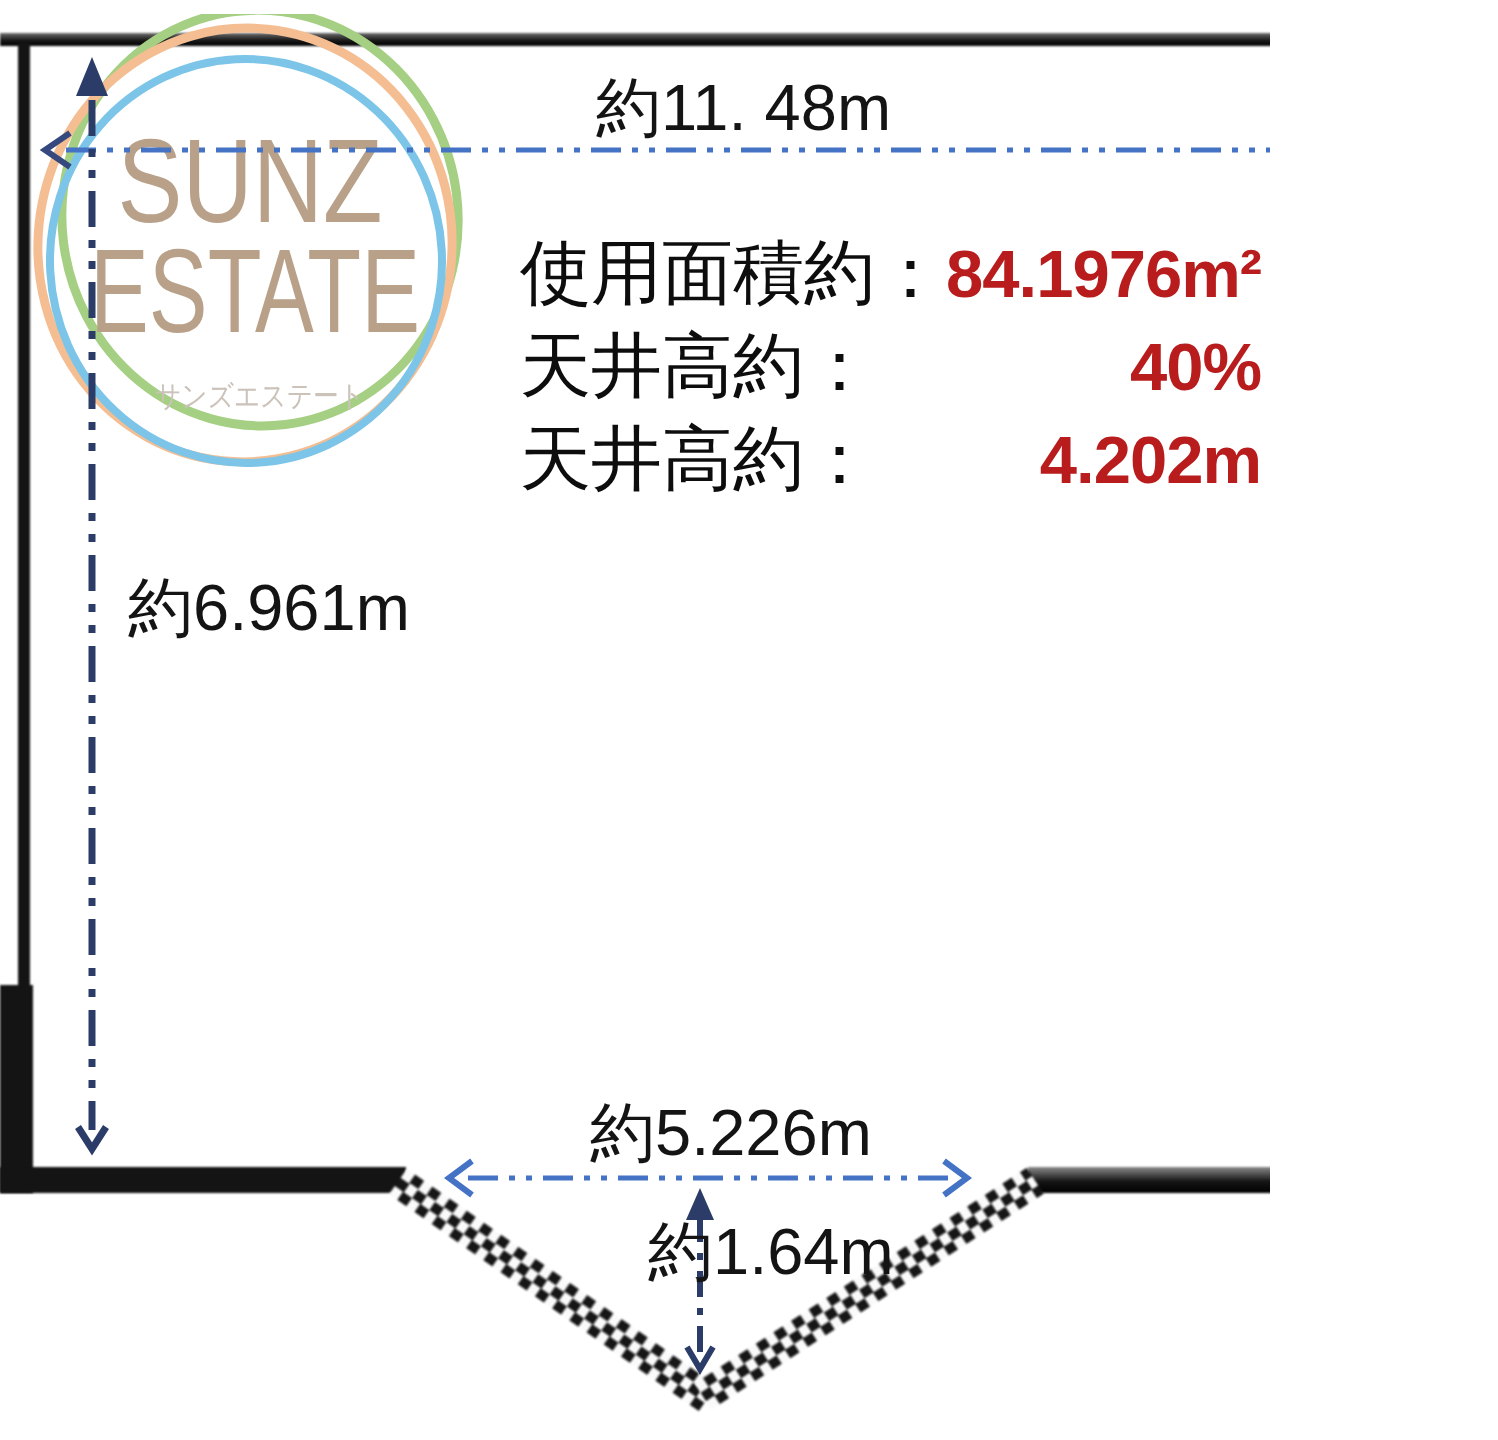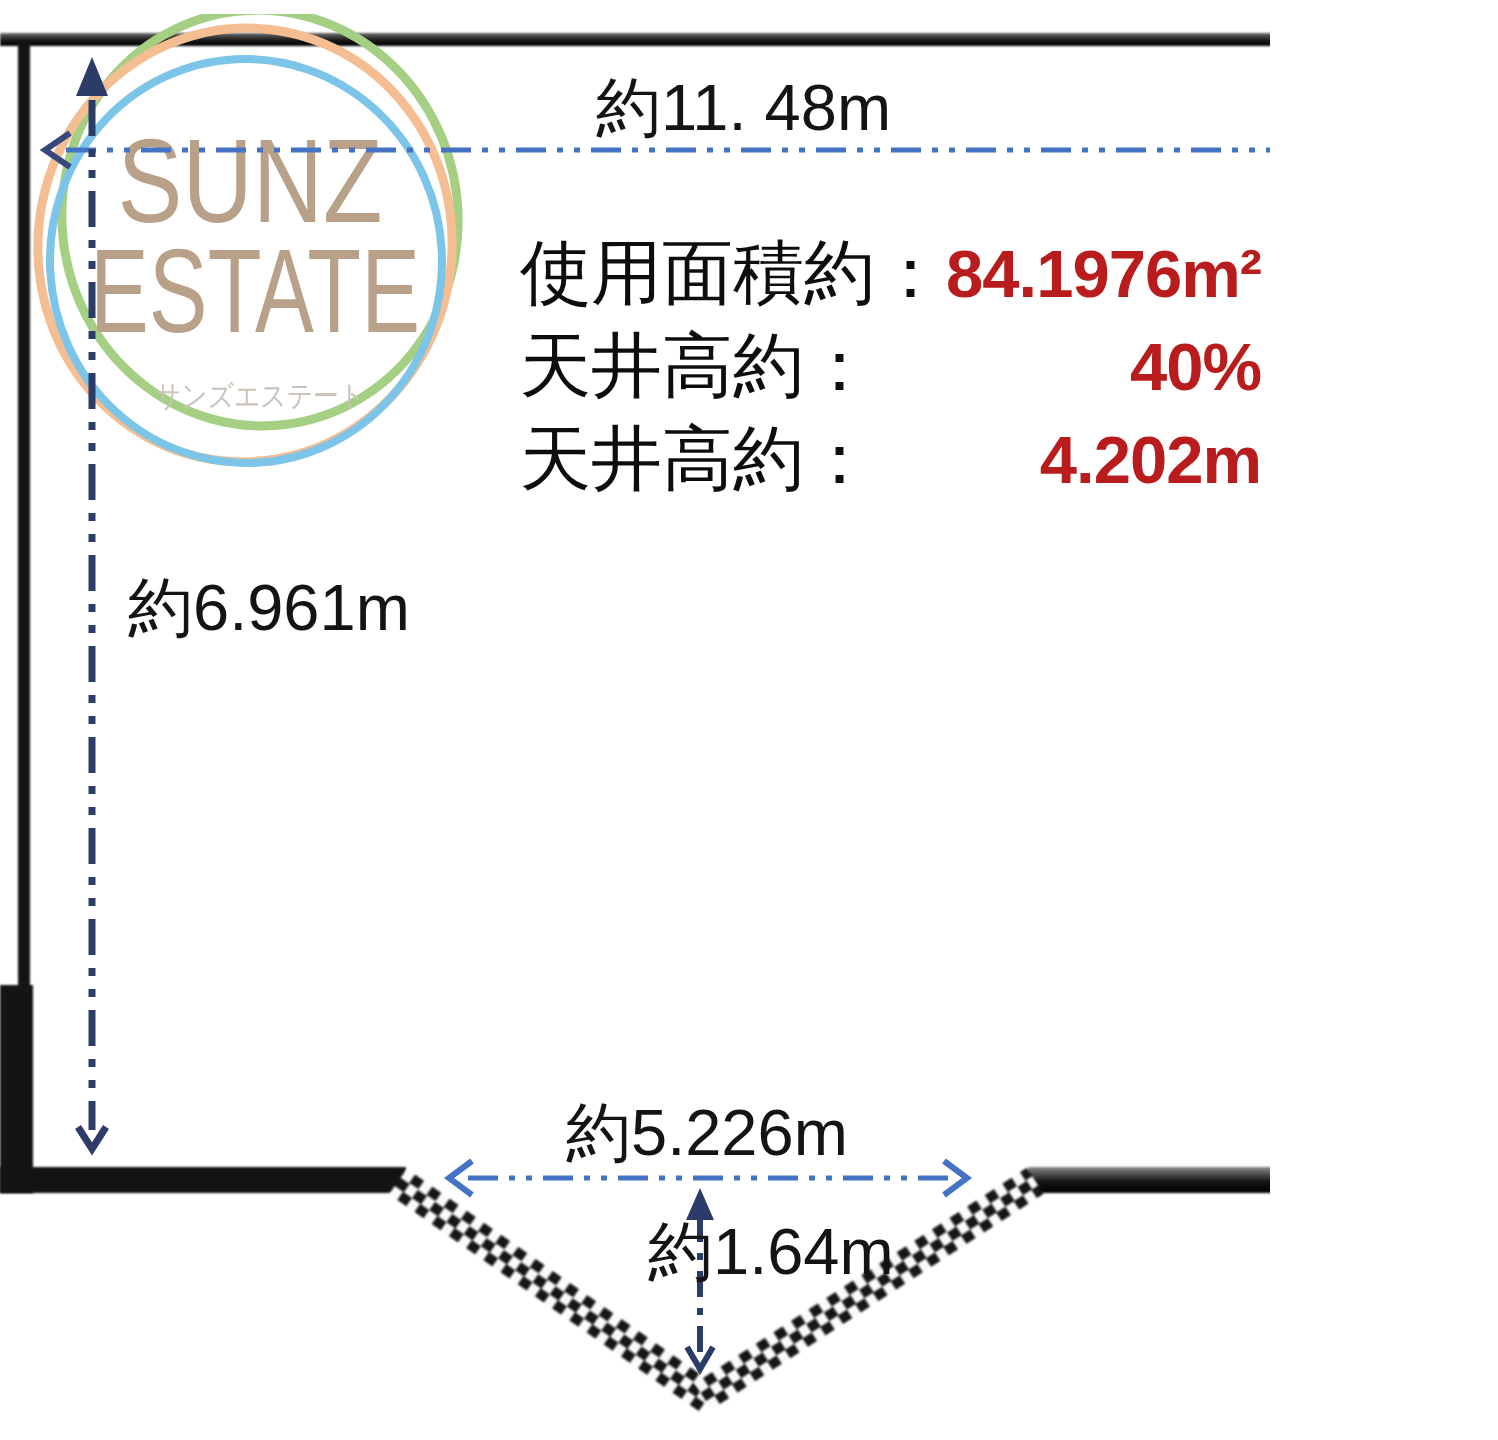--- a/index.html
+++ b/index.html
@@ -33,21 +33,21 @@
   #hatch-right{left:703px;top:1381px;width:396px;transform:rotate(-33deg);}
   
   .layer{position:absolute;left:0;top:0;}
   
   .dim-label{
     position:absolute;color:#141414;font-size:65px;line-height:1.1;
     white-space:nowrap;letter-spacing:0px;
   }
   #dim-label-top{left:596px;top:72px;}
   #dim-label-left{left:128px;top:572px;}
-  #dim-label-bottom{left:566px;top:1097px;}
+  #dim-label-bottom{left:590px;top:1097px;}
   #dim-label-notch{left:648px;top:1216px;}
   
   #info-block{position:absolute;left:520px;top:226px;}
   .info-line{display:flex;align-items:baseline;height:93px;white-space:nowrap;justify-content:space-between;}
   .info-label{
     font-family:"Liberation Serif","DejaVu Serif",serif;
     font-size:71px;color:#0d0d0d;font-weight:500;
   }
   .info-value{
     font-family:"Liberation Sans","DejaVu Sans",sans-serif;

